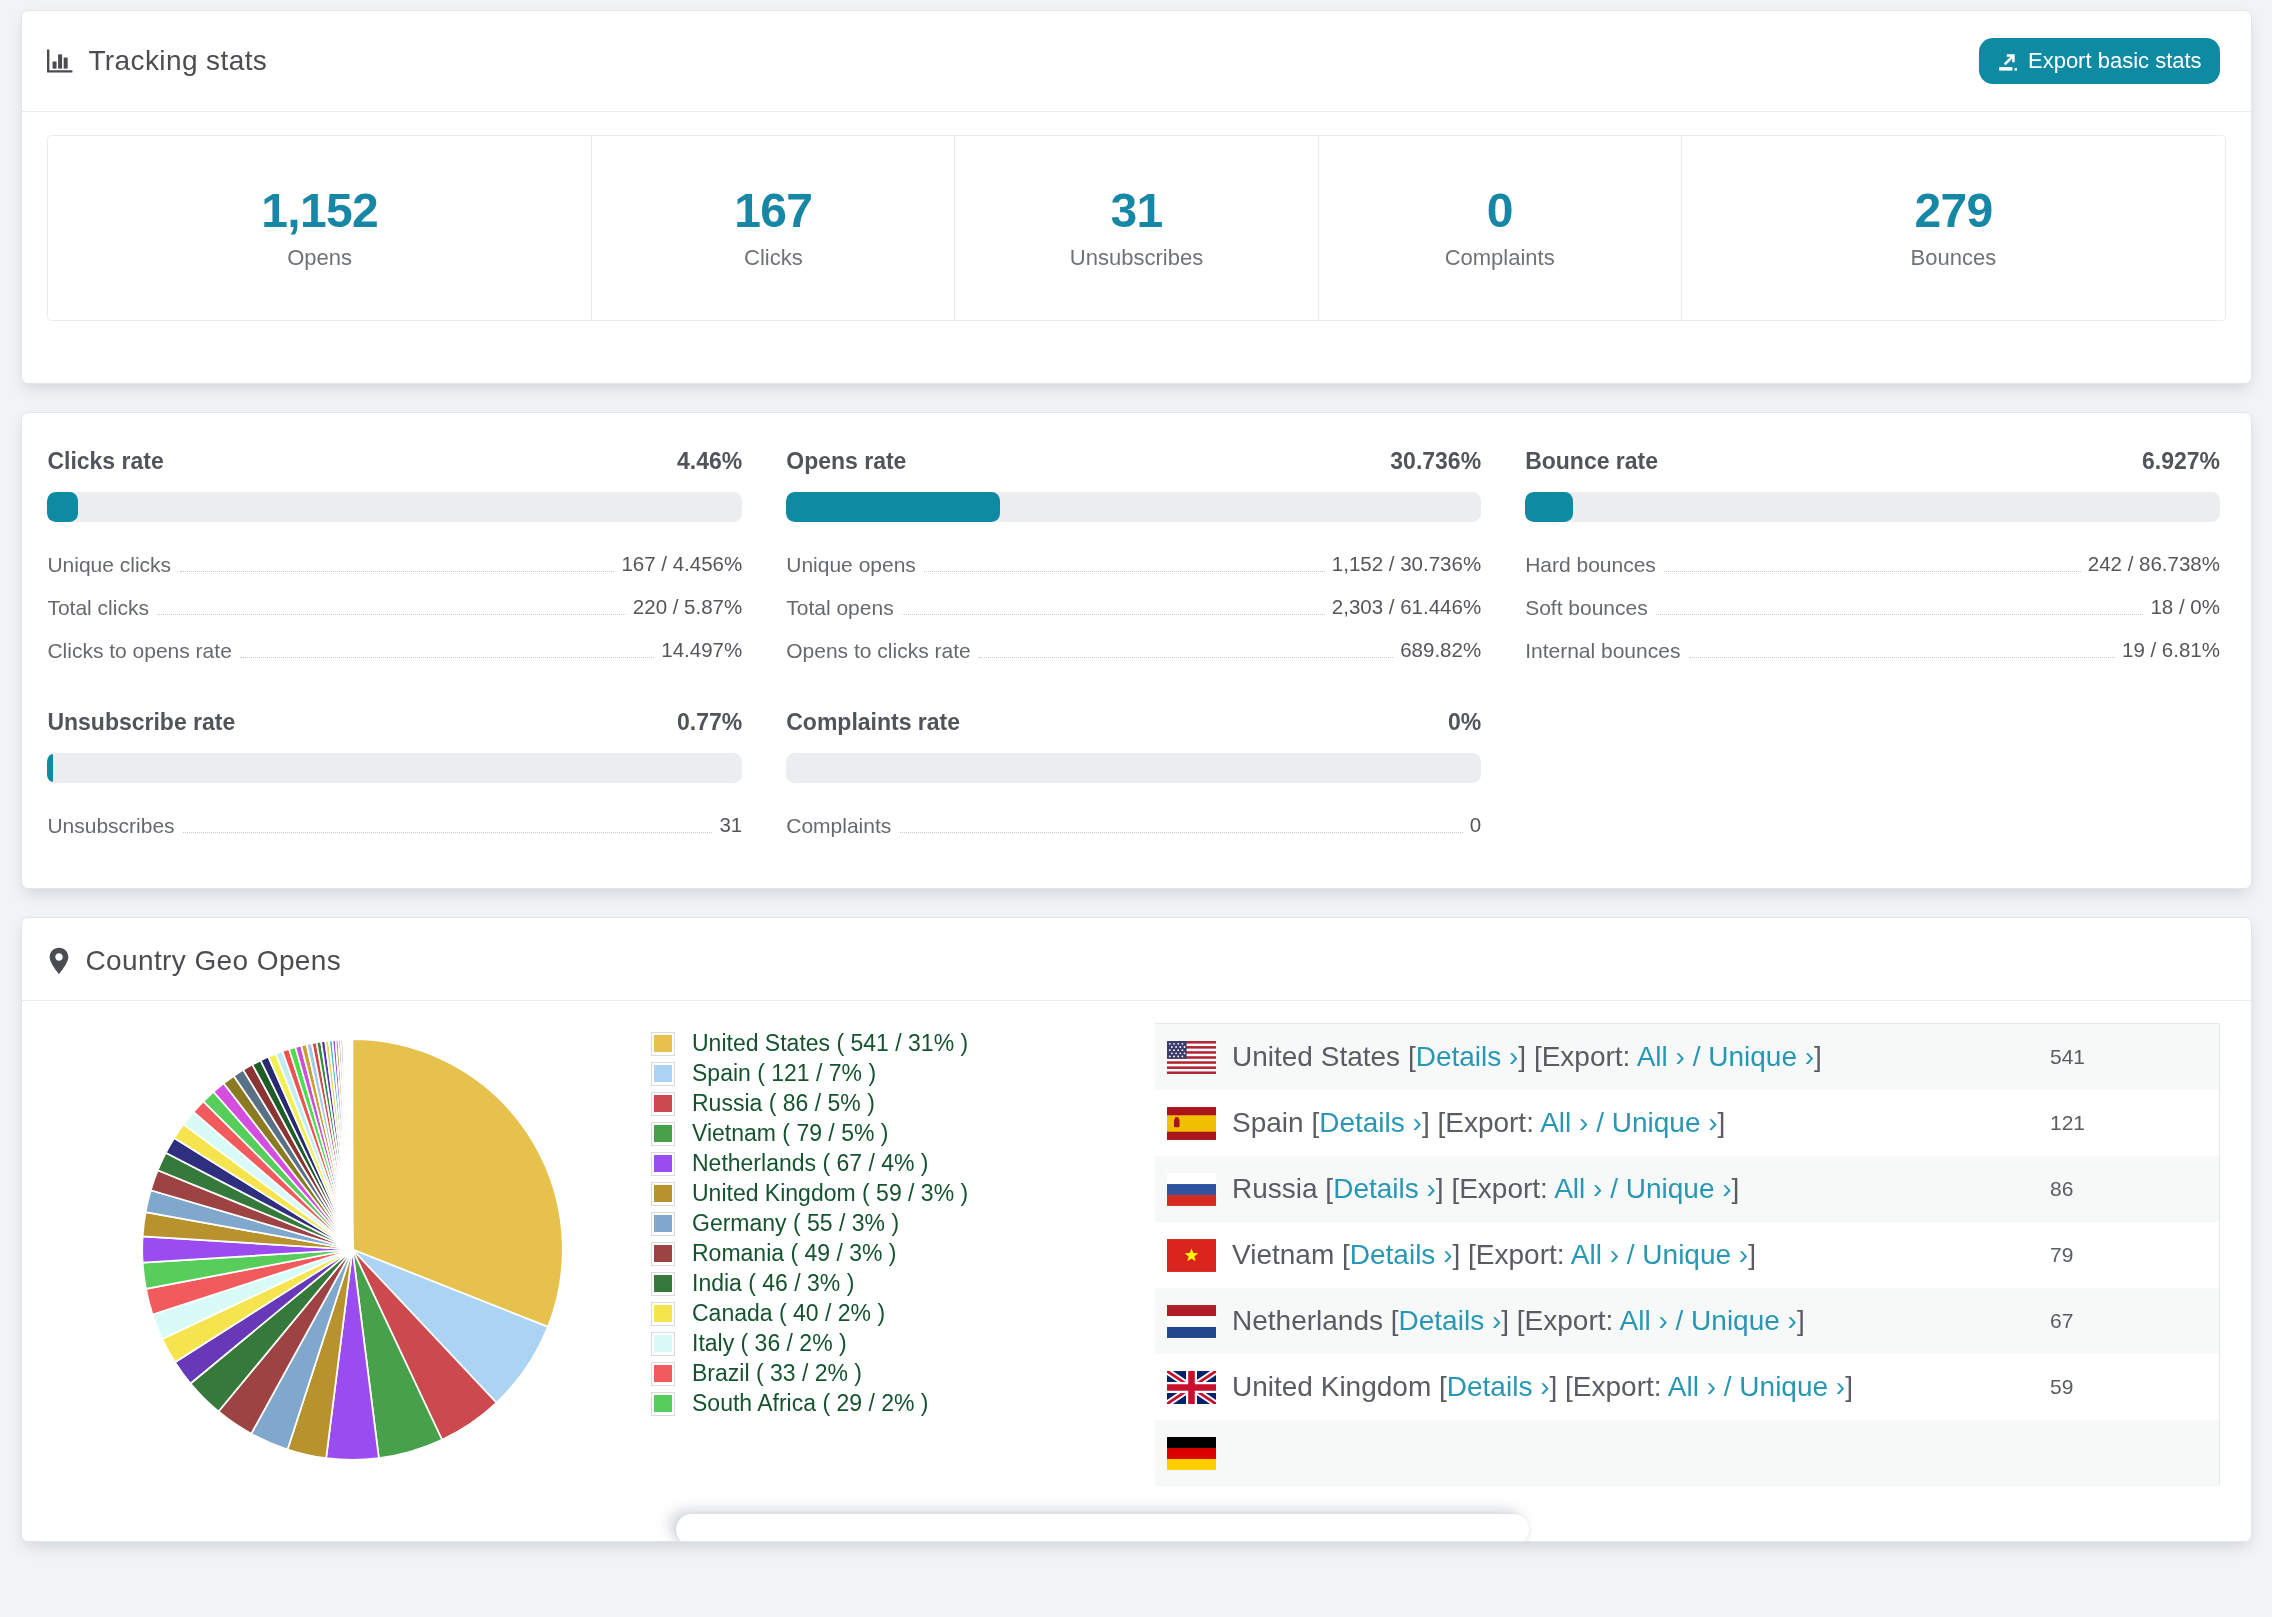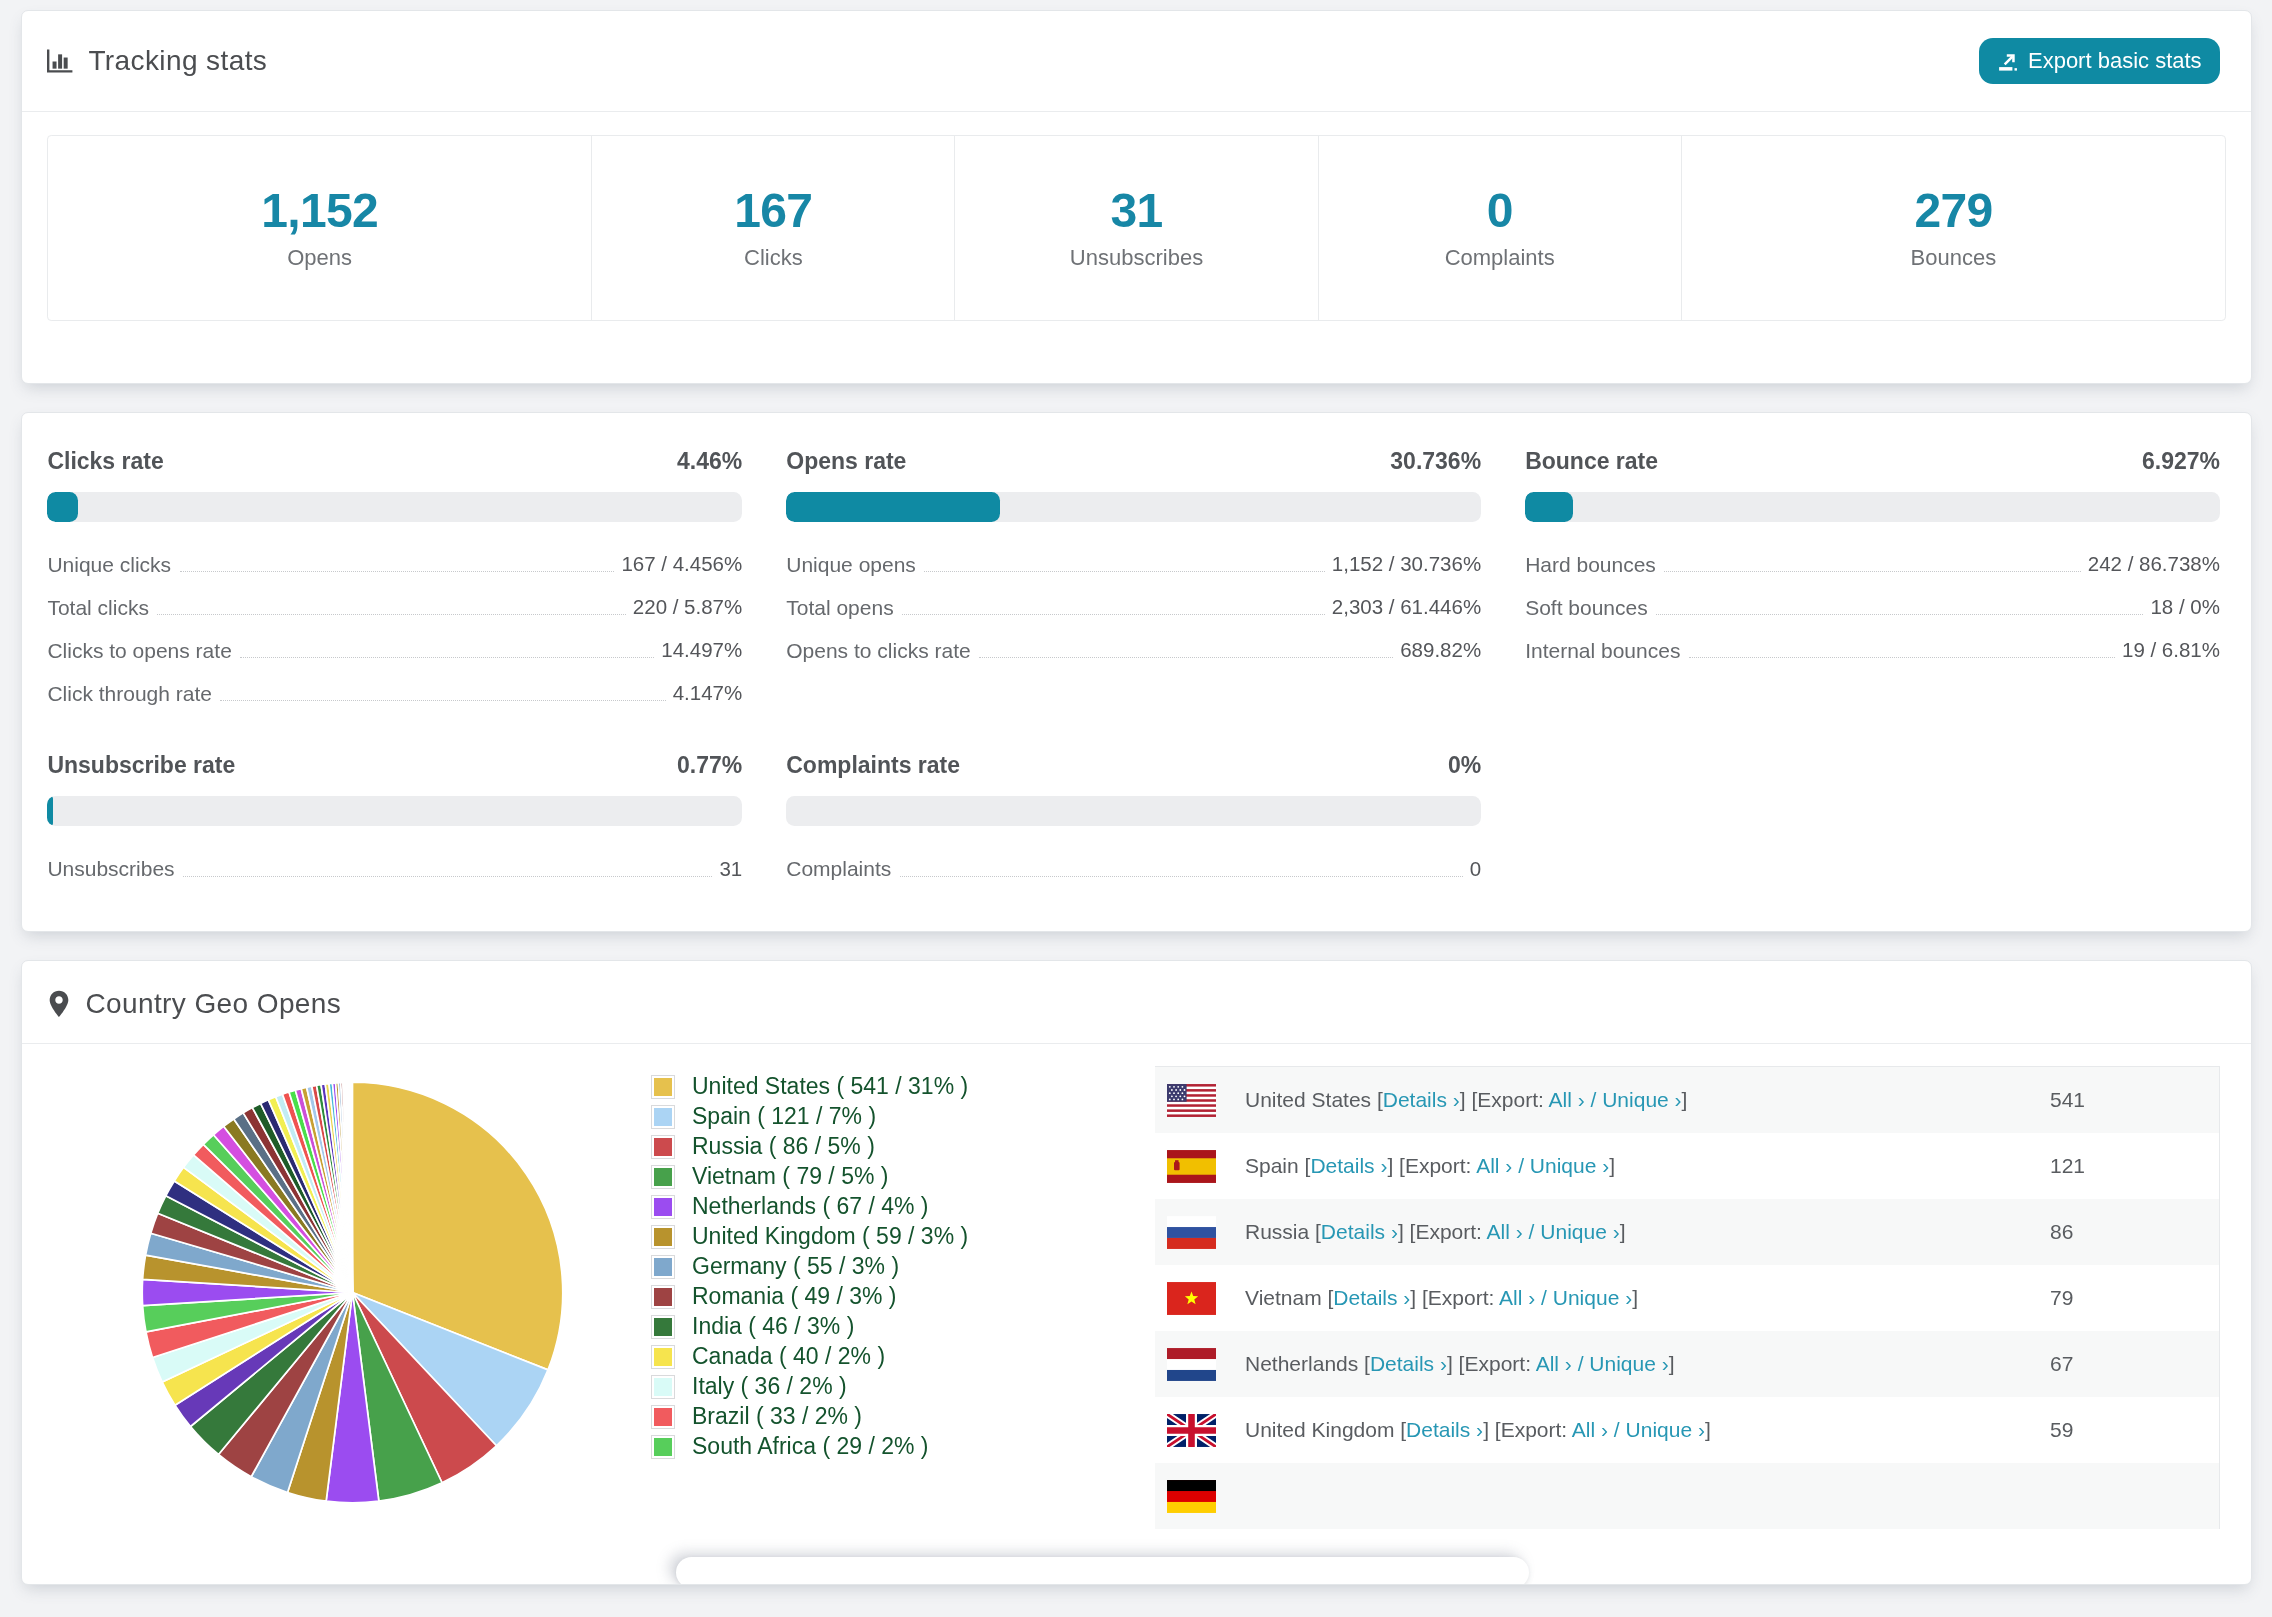--- a/index.html
+++ b/index.html
@@ -84,21 +84,21 @@
   .t-head { display: flex; align-items: center; height: 64px; }
   .t-head .t-country-h { padding-left: 85px; flex: 1; font-size: 21px; color: #56585c; }
   .t-head .t-total-h { width: 169px; font-size: 21px; color: #56585c; }
   .t-row { display: flex; align-items: center; height: 66px; }
   .t-row.striped { background: #f7f8f8; }
   .flag {
     width: 49px; height: 33px; flex: none; margin-left: 12px;
     box-shadow: inset 0 0 0 0.7px rgba(0,0,0,.07);
   }
   .flag svg { display: block; }
-  .t-country { flex: 1; margin-left: 29px; font-size: 21px; color: #595c60; white-space: nowrap; }
+  .t-country { flex: 1; margin-left: 16px; font-size: 28px; color: #595c60; white-space: nowrap; }
   .t-country a { color: #2797b4; text-decoration: none; cursor: pointer; }
   .t-country .slash { color: #2797b4; }
   .t-total { width: 169px; font-size: 21px; color: #595c60; }
 
   .scroll-pill {
     position: absolute; left: 654px; top: 596px; width: 853px; height: 31px;
     background: #fff; border-radius: 15.5px;
     box-shadow: -7px -4.2px 12.7px rgba(110,120,135,.28), 0 1.4px 5.6px rgba(110,120,135,.18);
   }
 
@@ -179,25 +179,20 @@
           </div>
           <div class="drow">
             <span class="dlabel">Total clicks</span>
             <span class="leader"></span>
             <span class="dvalue">220 / 5.87%</span>
           </div>
           <div class="drow">
             <span class="dlabel">Clicks to opens rate</span>
             <span class="leader"></span>
             <span class="dvalue">14.497%</span>
-          </div>
-          <div class="drow">
-            <span class="dlabel">Click through rate</span>
-            <span class="leader"></span>
-            <span class="dvalue">4.147%</span>
           </div>
         </div>
       </section>
       <section class="rate-section">
         <div class="rate-head">
           <span class="rate-title">Opens rate</span>
           <span class="rate-value">30.736%</span>
         </div>
         <div class="bar">
           <div class="bar-fill" style="width: 30.736%;"></div>

